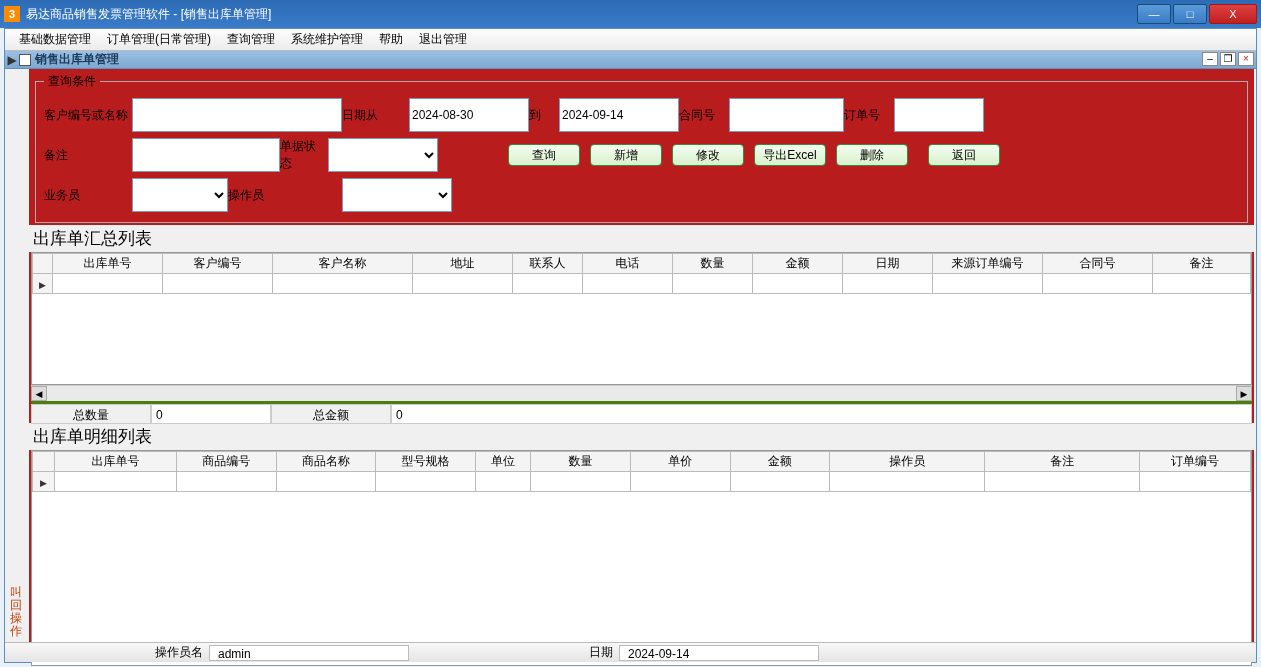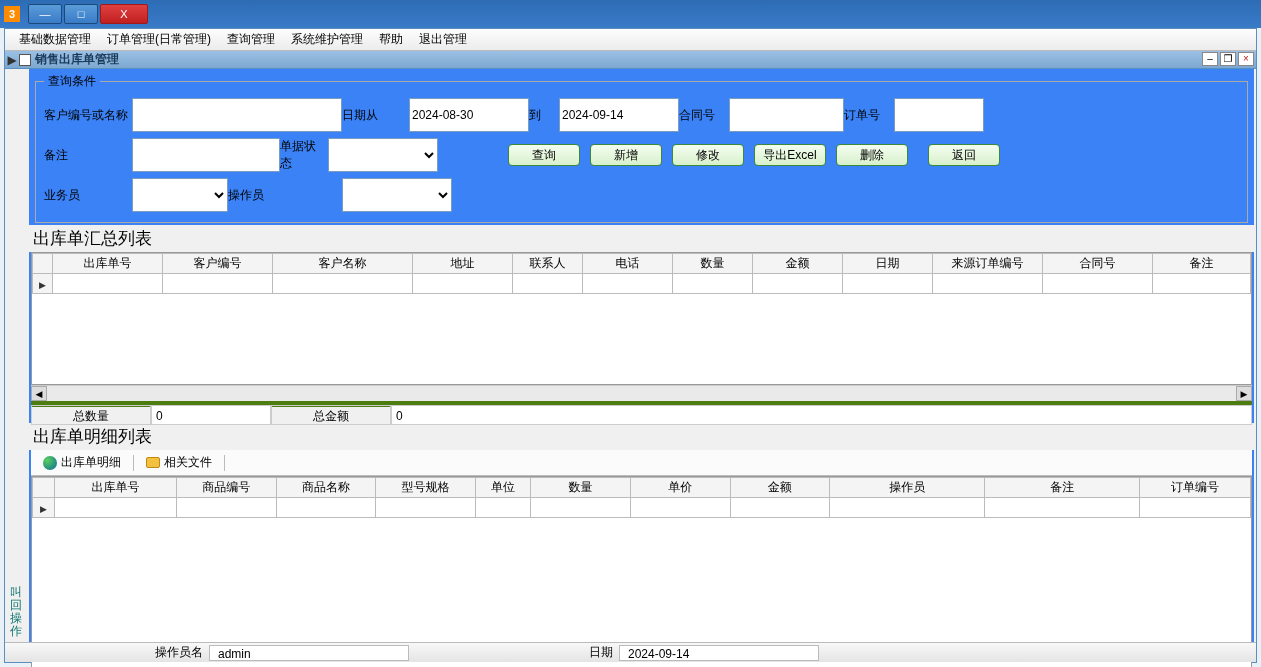--- a/index.html
+++ b/index.html
@@ -92,21 +92,21 @@
   line-height: 12px;
   font-size: 10px;
   cursor: pointer;
 }
 .sub-ctrl.close { background:#fff; color:#c02020; }
 
 
 .main-panel {
   position: absolute;
   left: 24px; right: 2px; top: 40px; bottom: 20px;
-  background: #3b82f6;
+  background: #b91c1c;
 }
 
 
 fieldset.query {
   border: 1px solid #aaa;
   margin: 4px 6px 2px 6px;
   padding: 8px 8px 4px 8px;
 }
 fieldset.query legend { padding: 0 4px; font-size: 12px; }
 .row { display: flex; align-items: center; margin-bottom: 6px; flex-wrap: nowrap; }
@@ -159,21 +159,21 @@
   background: #f4f4f4;
 }
 .grid td { background: #fff; }
 .grid .rowhdr { width: 20px; background: #f4f4f4; }
 .grid .current-row td:first-child::before { content: "▶"; font-size: 9px; color: #333;}
 
 
 .totals {
   display: flex;
   align-items: center;
-  border-top: 6px solid #4d7c0f;
+  border-top: 4px solid #4d7c0f;
   background: #f0f0f0;
   height: 22px;
   margin: 0 2px;
 }
 .totals .tcell-lbl {
   width: 120px; text-align: center; border: 1px solid #ccc; height: 20px; line-height: 20px;
 }
 .totals .tcell-val {
   width: 120px; border: 1px solid #ccc; height: 20px; line-height: 20px; background: #fff; padding-left: 4px;
 }
@@ -214,21 +214,21 @@
 .statusbar .scell-lbl { padding: 0 6px 0 150px; }
 .statusbar .scell-val { border: 1px solid #bbb; background: #fff; padding: 0 8px; min-width: 200px; height: 16px; line-height: 16px;}
 .statusbar .scell-lbl2 { padding: 0 6px 0 180px; }
 
 
 .vtab {
   position: absolute;
   left: 2px;
   bottom: 24px;
   width: 18px;
-  color: #0f766e;
+  color: #c2410c;
   font-size: 12px;
   line-height: 13px;
   text-align: center;
   cursor: pointer;
 }
 
 
 .hscroll {
   height: 16px;
   background: #eaeaea;
@@ -238,20 +238,21 @@
   margin: 0 2px;
 }
 .hscroll .sbtn { width: 16px; background: #ddd; border: 1px solid #aaa; text-align: center; font-size: 9px; line-height: 14px; }
 
 </style>
 </head>
 <body>
 
 <div class="titlebar">
   <div class="title-icon">3</div>
+  <div class="title-text">易达商品销售发票管理软件   - [销售出库单管理]</div>
   <div class="win-controls">
     <div class="win-btn">—</div>
     <div class="win-btn">□</div>
     <div class="win-btn close">X</div>
   </div>
 </div>
 
 <div class="content-wrap">
 
   <div class="menubar">
@@ -366,32 +367,20 @@
     </div>
 
     <div class="totals">
       <div class="tcell-lbl">总数量</div>
       <div class="tcell-val">0</div>
       <div class="tcell-lbl">总金额</div>
       <div class="tcell-val" style="flex:1">0</div>
     </div>
 
     <div class="section-label">出库单明细列表</div>
-    <div class="detail-tabs">
-      <div class="tab">
-        <span class="ticon globe"></span>
-        <span>出库单明细</span>
-      </div>
-      <div class="tabsep"></div>
-      <div class="tab">
-        <span class="ticon folder"></span>
-        <span>相关文件</span>
-      </div>
-      <div class="tabsep"></div>
-    </div>
     <div class="grid-wrap" style="height:216px">
       <table class="grid">
         <thead>
           <tr>
             <th class="rowhdr"></th>
             <th style="width:110px">出库单号</th>
             <th style="width:90px">商品编号</th>
             <th style="width:90px">商品名称</th>
             <th style="width:90px">型号规格</th>
             <th style="width:50px">单位</th>

